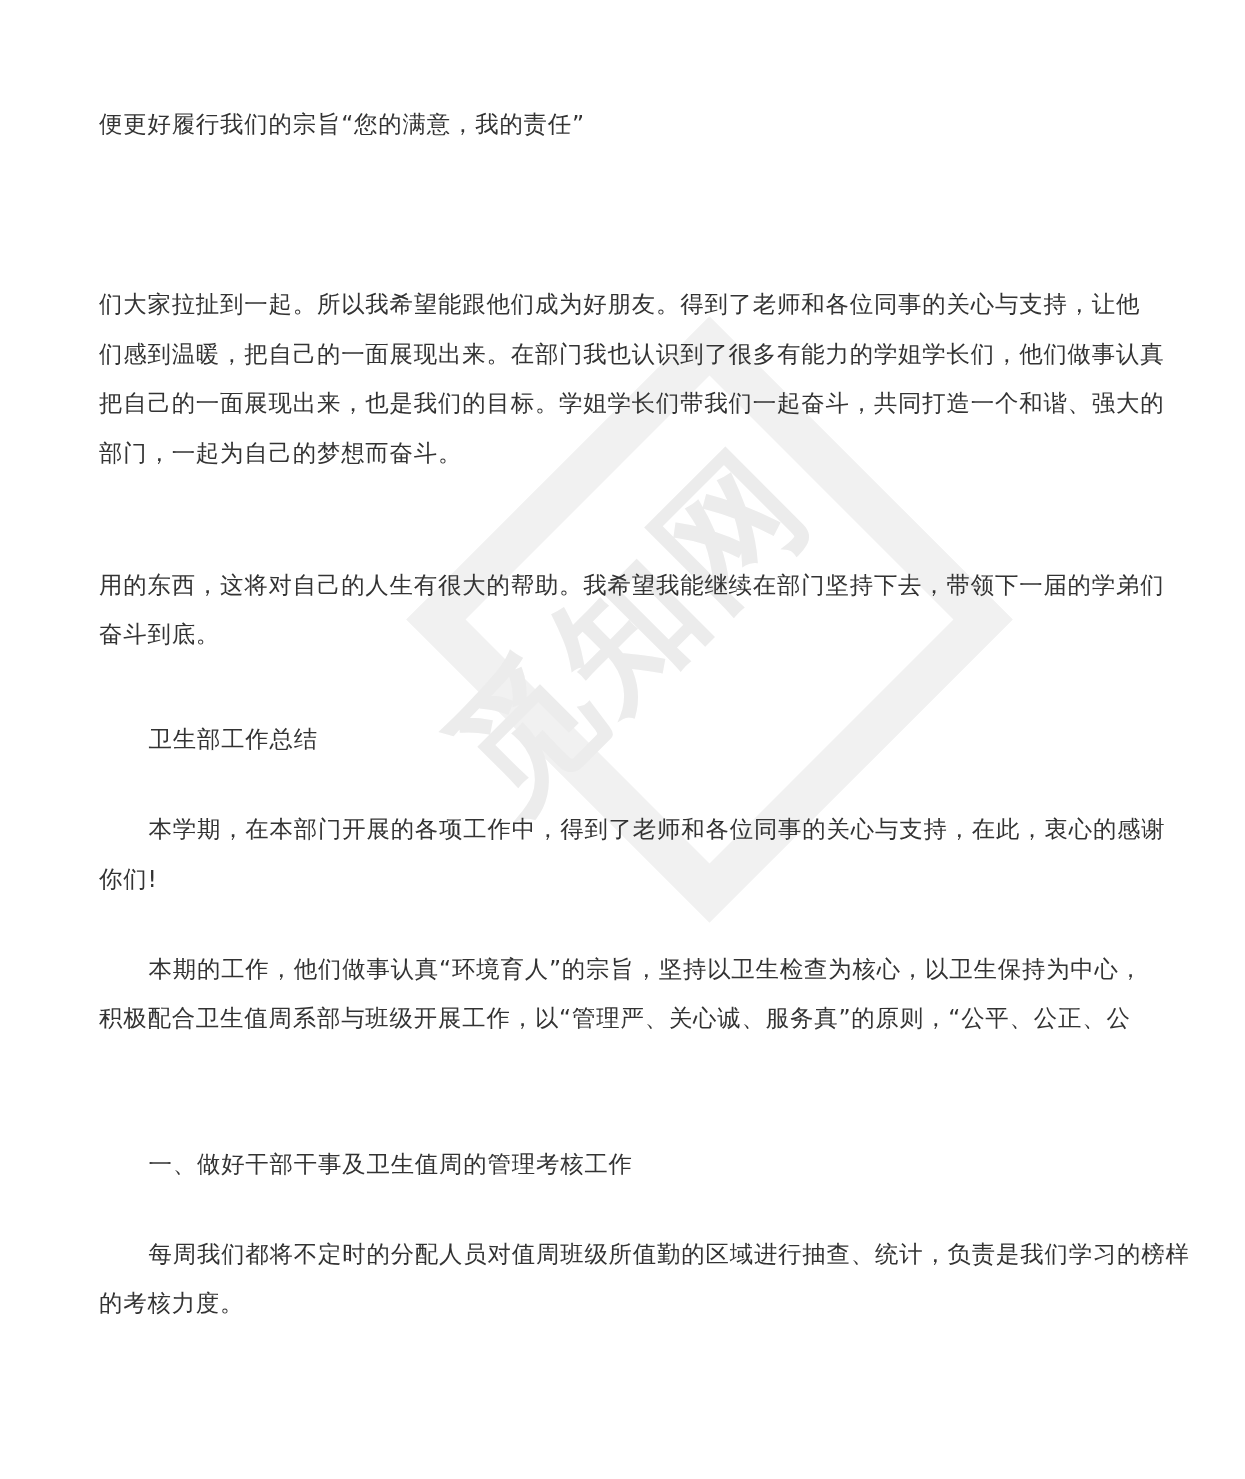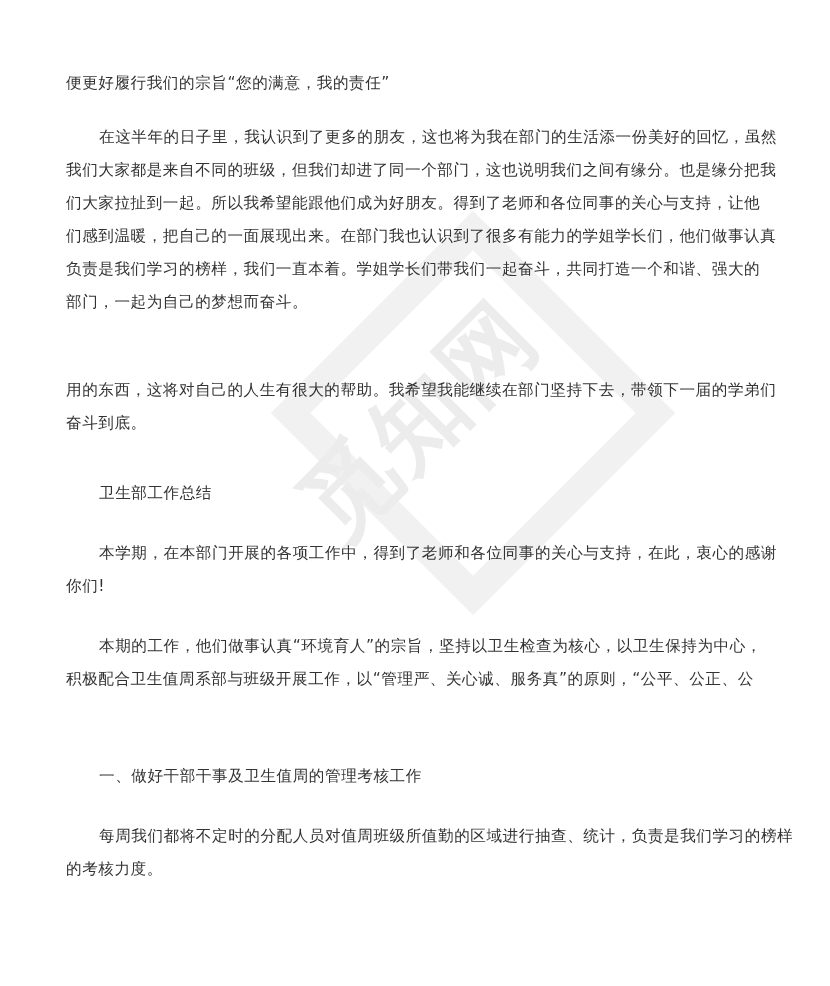--- a/index.html
+++ b/index.html
@@ -30,25 +30,23 @@
 </head>
 <body>
 
 <div class="page">
   <div class="wm-box"></div>
   <div class="watermark">觅知网</div>
 
   <div class="text-layer">
     <div class="line" style="top:73px">便更好履行我们的宗旨“您的满意，我的责任”</div>
 
-    <div class="line indent" style="top:127px">在这半年的日子里，我认识到了更多的朋友，这也将为我在部门的生活添一份美好的回忆，虽然</div>
-    <div class="line" style="top:160px">我们大家都是来自不同的班级，但我们却进了同一个部门，这也说明我们之间有缘分。也是缘分把我</div>
     <div class="line" style="top:193px">们大家拉扯到一起。所以我希望能跟他们成为好朋友。得到了老师和各位同事的关心与支持，让他</div>
     <div class="line" style="top:226px">们感到温暖，把自己的一面展现出来。在部门我也认识到了很多有能力的学姐学长们，他们做事认真</div>
-    <div class="line" style="top:259px">负责是我们学习的榜样，我们一直本着。学姐学长们带我们一起奋斗，共同打造一个和谐、强大的</div>
+    <div class="line" style="top:259px">把自己的一面展现出来，也是我们的目标。学姐学长们带我们一起奋斗，共同打造一个和谐、强大的</div>
     <div class="line" style="top:292px">部门，一起为自己的梦想而奋斗。</div>
 
     <div class="line" style="top:380px">用的东西，这将对自己的人生有很大的帮助。我希望我能继续在部门坚持下去，带领下一届的学弟们</div>
     <div class="line" style="top:413px">奋斗到底。</div>
 
     <div class="line indent" style="top:483px">卫生部工作总结</div>
 
     <div class="line indent" style="top:543px">本学期，在本部门开展的各项工作中，得到了老师和各位同事的关心与支持，在此，衷心的感谢</div>
     <div class="line" style="top:576px">你们!</div>
 

